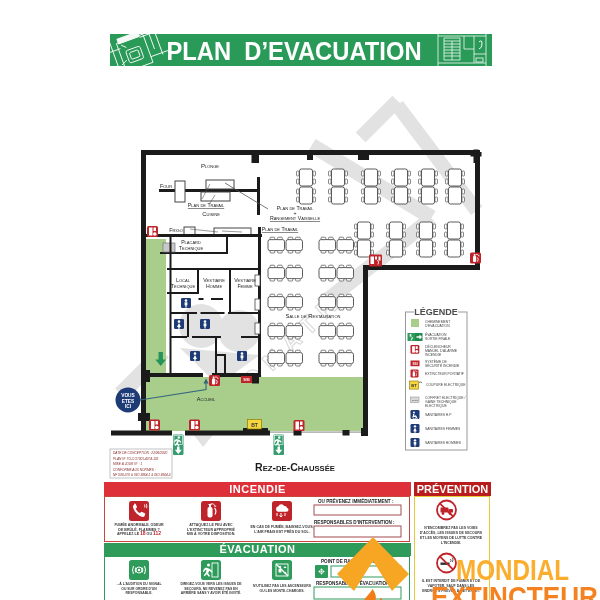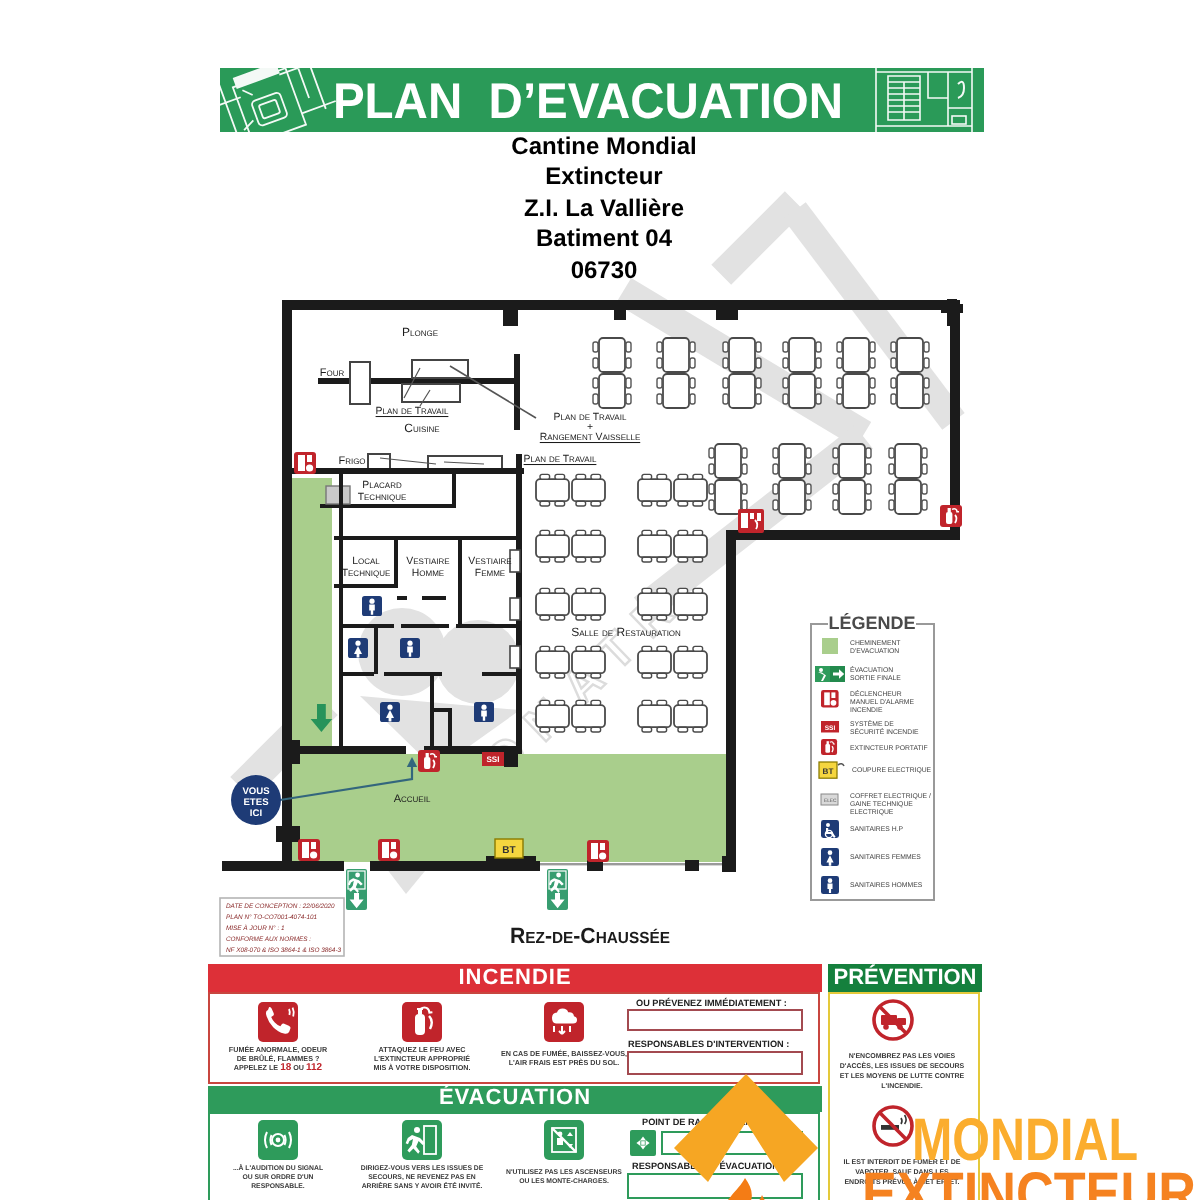--- a/index.html
+++ b/index.html
@@ -30,23 +30,20 @@
   <path d="M8 0 V32 M8 2 h48 M8 29 h48 M56 0 v32 M44 2 v27"></path>
   <path d="M14 4 h16 v22 h-16 Z M14 7 h16 M14 10 h16 M14 13 h16 M14 16 h16 M14 19 h16 M14 22 h16 M22 7 v19"></path>
   <path d="M34 2 v13 h10 M44 20 h12"></path>
   <path d="M49 8 q3 -3 3 2 q0 4 -3 5" stroke-width="1"></path>
   <rect x="46" y="24" width="7" height="4"></rect>
  </g>
 </svg>
 
 <div class="abs ctr" style="left:155px;top:14px;width:278px;height:30px;color:#fff;font-weight:bold;font-size:25px;white-space:nowrap;transform:scaleX(0.95);transform-origin:center;">PLAN&nbsp; D’EVACUATION</div>
 
-<div class="abs ctr" style="left:150px;top:43px;width:304px;font-weight:bold;font-size:12px;line-height:15.4px;color:#000;">
-Cantine Mondial<br>Extincteur<br>Z.I. La Vallière<br>Batiment 04<br>06730
-</div>
 
 <svg class="abs" style="left:0;top:0;" width="600" height="600" viewBox="0 0 600 600">
 
   <g fill="#e2e2e2">
     <rect x="353" y="89" width="52" height="14" transform="rotate(-45 379 96)"></rect>
     <rect x="371" y="128" width="132" height="14" transform="rotate(53 437 135)"></rect>
     <rect x="302" y="151" width="140" height="15" transform="rotate(31 372 158)"></rect>
     <rect x="307" y="231" width="140" height="15" transform="rotate(-38 377 239)"></rect>
     <rect x="112" y="342" width="60" height="16" transform="rotate(-45 142 350)"></rect>
     <circle cx="201" cy="303" r="22"></circle>
@@ -525,21 +522,21 @@
           </g>
     </g>
     <rect x="227" y="23" width="70" height="11" fill="#fff" stroke="#2E9B5B" stroke-width="1"></rect>
     <text x="212" y="41.5" font-size="4.6" font-weight="bold" fill="#222">RESPONSABLES D'ÉVACUATION :</text>
     <rect x="210" y="44" width="87" height="12" fill="#fff" stroke="#2E9B5B" stroke-width="1"></rect>
   </svg>
 </div>
 
 <div class="abs" style="left:414px;top:459px;width:77px;height:138px;">
 
-  <div class="abs" style="left:0;top:0;width:77px;height:14px;background:#15803d;color:#fff;font-weight:bold;font-size:11px;text-align:center;line-height:14.5px;">PRÉVENTION</div>
+  <div class="abs" style="left:0;top:0;width:77px;height:14px;background:#b91c1c;color:#fff;font-weight:bold;font-size:11px;text-align:center;line-height:14.5px;">PRÉVENTION</div>
 
   <div class="abs" style="left:0;top:14px;width:74px;height:121px;background:#fff;border:1.5px solid #E4C93A;"></div>
   <svg class="abs" style="left:0;top:0;" width="77" height="138" viewBox="0 0 77 138">
 
     <g transform="translate(32.5,28)">
       <circle r="9.5" fill="#fff" stroke="#C0242B" stroke-width="1.8"></circle>
       <g fill="#C0242B">
             <rect x="-6" y="-2.5" width="8" height="5" rx="0.5"></rect>
             <rect x="2" y="-1" width="4.5" height="3.5" rx="0.5"></rect>
             <circle cx="-3.5" cy="3.5" r="1.4"></circle>

